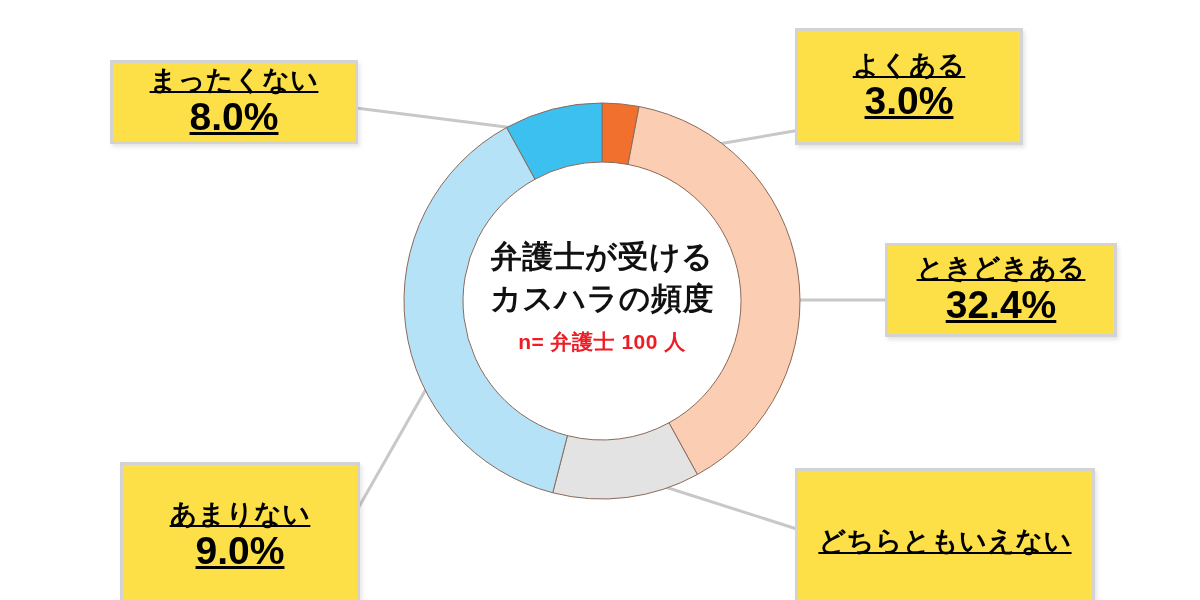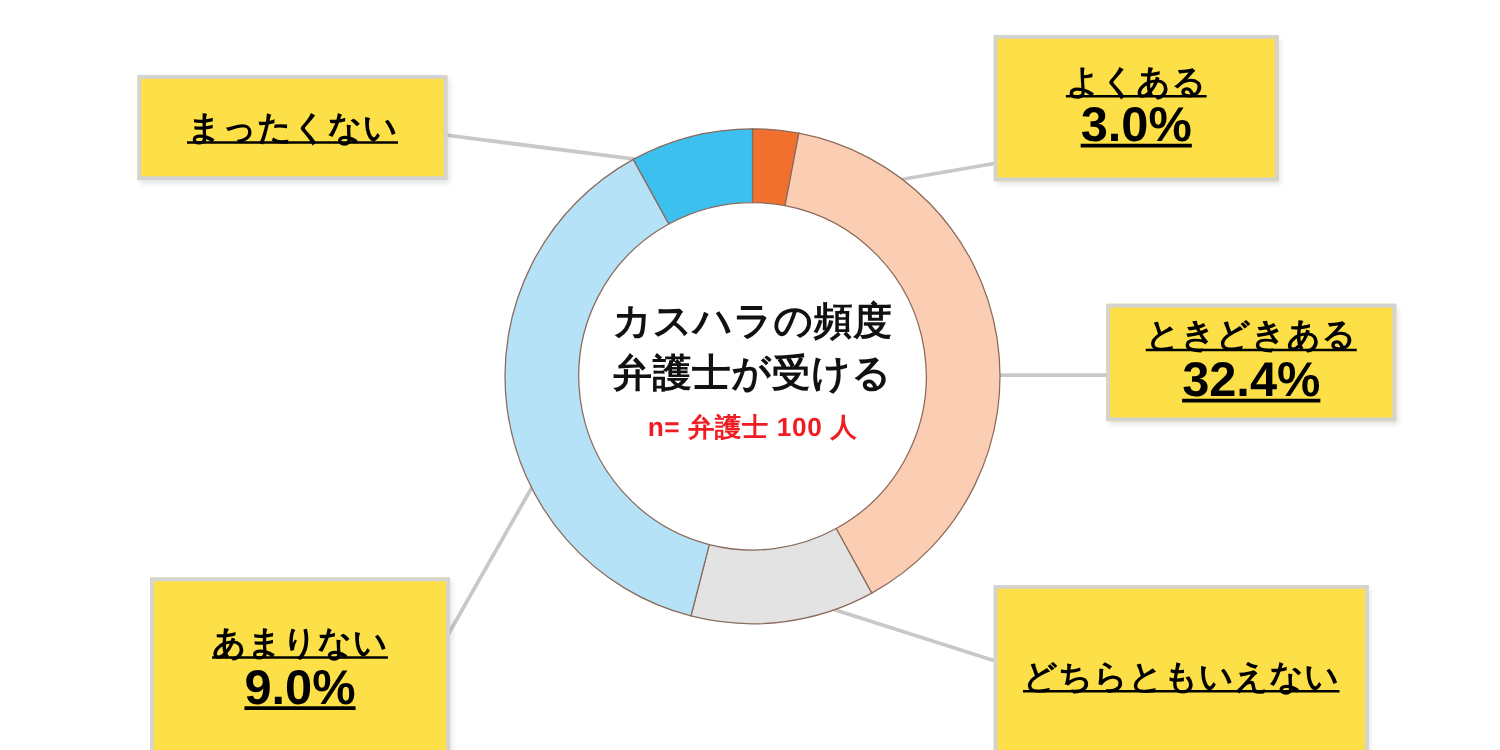--- a/index.html
+++ b/index.html
@@ -109,22 +109,22 @@
     <g id="donut-segments">
         <path d="M 602.00 103.00 A 198 198 0 0 1 639.10 106.51 L 628.05 164.46 A 139 139 0 0 0 602.00 162.00 Z" fill="#f2702e" stroke="#8a6a5a" stroke-width="1"></path>
         <path d="M 639.10 106.51 A 198 198 0 0 1 697.39 474.51 L 668.96 422.81 A 139 139 0 0 0 628.05 164.46 Z" fill="#fbcdb2" stroke="#8a6a5a" stroke-width="1"></path>
         <path d="M 697.39 474.51 A 198 198 0 0 1 552.76 492.78 L 567.43 435.63 A 139 139 0 0 0 668.96 422.81 Z" fill="#e3e3e3" stroke="#8a6a5a" stroke-width="1"></path>
         <path d="M 552.76 492.78 A 198 198 0 0 1 506.61 127.49 L 535.04 179.19 A 139 139 0 0 0 567.43 435.63 Z" fill="#b5e2f7" stroke="#8a6a5a" stroke-width="1"></path>
         <path d="M 506.61 127.49 A 198 198 0 0 1 602.00 103.00 L 602.00 162.00 A 139 139 0 0 0 535.04 179.19 Z" fill="#3cc0f0" stroke="#8a6a5a" stroke-width="1"></path>
       </g>
   </svg>
 
   <div id="center-block">
+    <div class="ctr-line">弁護士が受ける</div>
     <div class="ctr-line">カスハラの頻度</div>
-    <div class="ctr-line">弁護士が受ける</div>
     <div class="ctr-n">n= 弁護士 100 人</div>
   </div>
 
   <div class="callout" id="callout-0">
     <div class="cl-label">よくある</div>
     <div class="cl-value">3.0%</div>
   </div>
 
   <div class="callout" id="callout-1">
     <div class="cl-label">ときどきある</div>
@@ -135,15 +135,16 @@
     <div class="cl-label">どちらともいえない</div>
   </div>
 
   <div class="callout" id="callout-3">
     <div class="cl-label">あまりない</div>
     <div class="cl-value">9.0%</div>
   </div>
 
   <div class="callout" id="callout-4">
     <div class="cl-label">まったくない</div>
+    <div class="cl-value">8.0%</div>
   </div>
 
 </div>
 
 </body></html>

